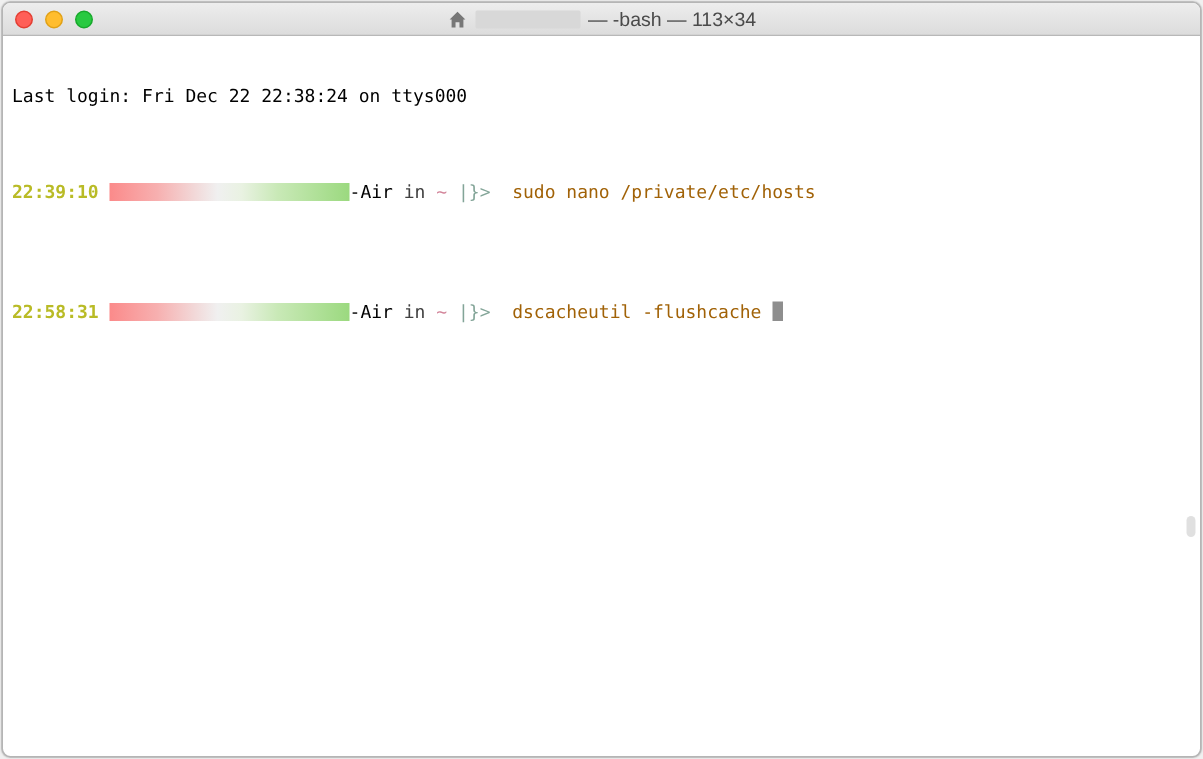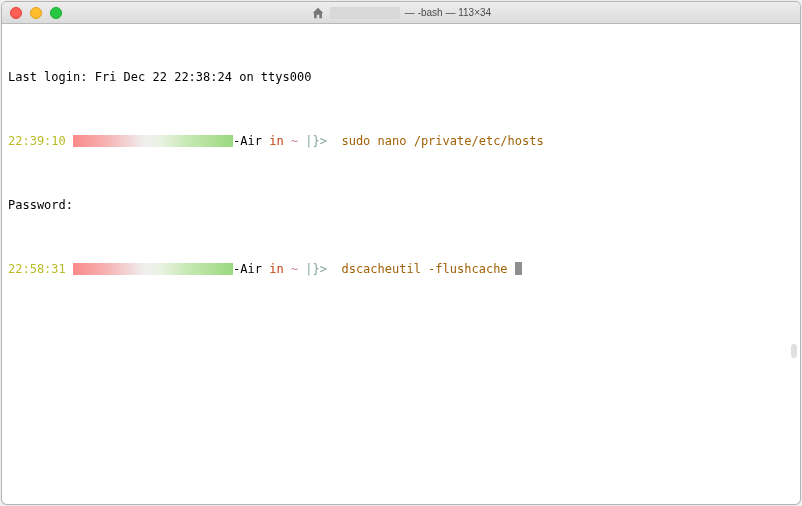--- a/index.html
+++ b/index.html
@@ -42,60 +42,60 @@
     height: 12px;
     border-radius: 50%;
   }
   .dot.red { background: #ff5f57; border: 0.5px solid #e33e32; }
   .dot.yellow { background: #ffbd2e; border: 0.5px solid #e1a116; }
   .dot.green { background: #28c940; border: 0.5px solid #17a92b; }
   .title {
     position: absolute;
     left: 0; right: 0;
     text-align: left;
-    font-size: 10px;
+    font-size: 13px;
     color: #4a4a4a;
     display: flex;
     align-items: center;
     justify-content: center;
     gap: 5px;
     pointer-events: none;
   }
   .home-icon svg { width: 14px; height: 14px; display: block; }
   .title .redact {
     display: inline-block;
     width: 70px; height: 12px;
     background: #d8d8d8;
     border-radius: 1px;
     vertical-align: middle;
   }
   .terminal {
     flex: 1;
-    padding: 13px 6px;
+    padding: 0 6px;
     background: #ffffff;
     line-height: 16px;
     white-space: pre;
     color: #000;
     position: relative;
     border-radius: 31px;
   }
   .line { white-space: pre; }
-  .time { color: #b9bb26; font-weight: normal; }
+  .time { color: #b9bb26; font-weight: bold; }
   .gradient-redact {
     display: inline-block;
     width: 160px;
     height: 12px;
     vertical-align: -2px;
     background: linear-gradient(to right,
       #fb8a8a 0%, #f7b0b0 20%, #f2d7d7 35%,
       #f0f0f0 45%, #e9f2e2 55%,
       #c9e9b7 70%, #9bd97f 100%);
   }
   .host { color: #000000; }
-  .intext { color: #c2410c; }
+  .intext { color: #404040; }
   .tilde { color: #d3869b; }
   .sep { color: #83a598; }
   .cmd { color: #a16207; }
   .cursor {
     display: inline-block;
     width: 7px;
     height: 13px;
     background: #8e8e8e;
     vertical-align: -2px;
   }
@@ -128,19 +128,18 @@
       <span class="redact"></span>
       <span> — -bash — 113×34</span>
     </div>
   </div>
 
   <div class="terminal">
     <div class="line">Last login: Fri Dec 22 22:38:24 on ttys000</div>
 
     <div class="line"><span class="time">22:39:10</span> <span class="gradient-redact"></span><span class="host">-Air</span><span class="intext"> in </span><span class="tilde">~</span><span class="sep"> |}&gt; </span><span class="cmd"> sudo nano /private/etc/hosts</span></div>
 
-    <div class="line">Password:</div>
 
     <div class="line"><span class="time">22:58:31</span> <span class="gradient-redact"></span><span class="host">-Air</span><span class="intext"> in </span><span class="tilde">~</span><span class="sep"> |}&gt; </span><span class="cmd"> dscacheutil -flushcache </span><span class="cursor"></span></div>
 
     <div class="scroll-indicator"></div>
   </div>
 </div>
 
 </body></html>

